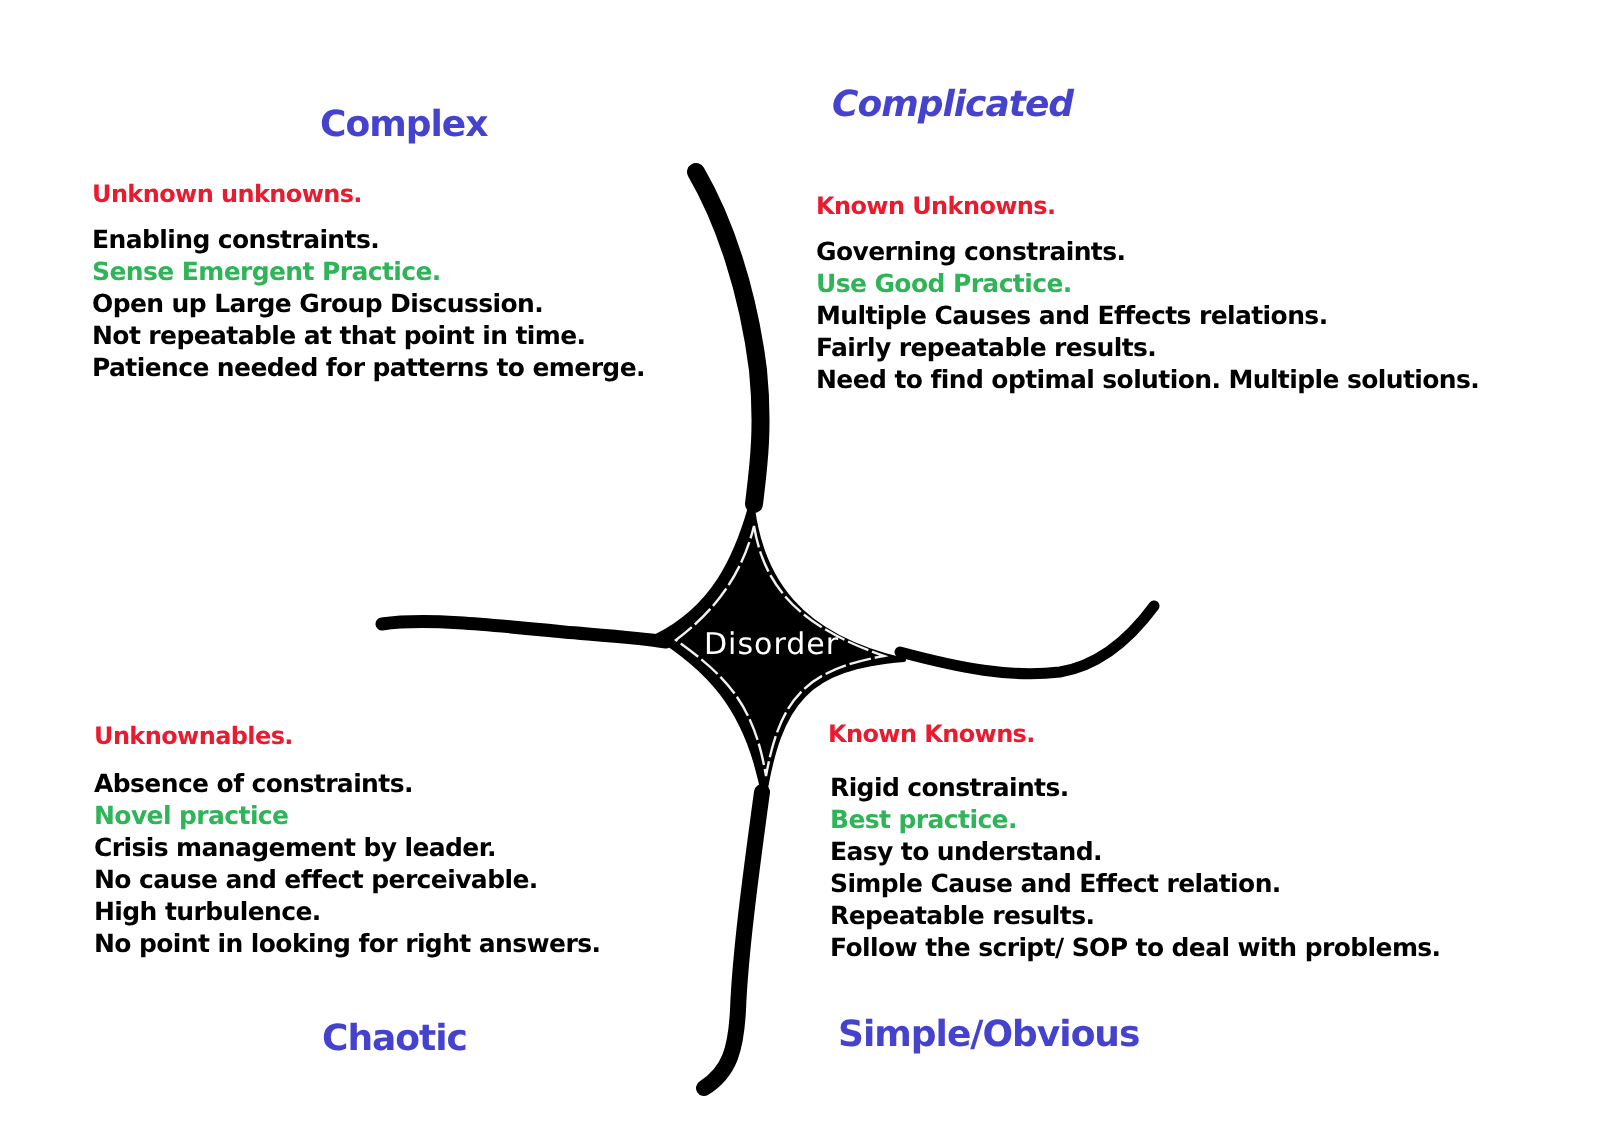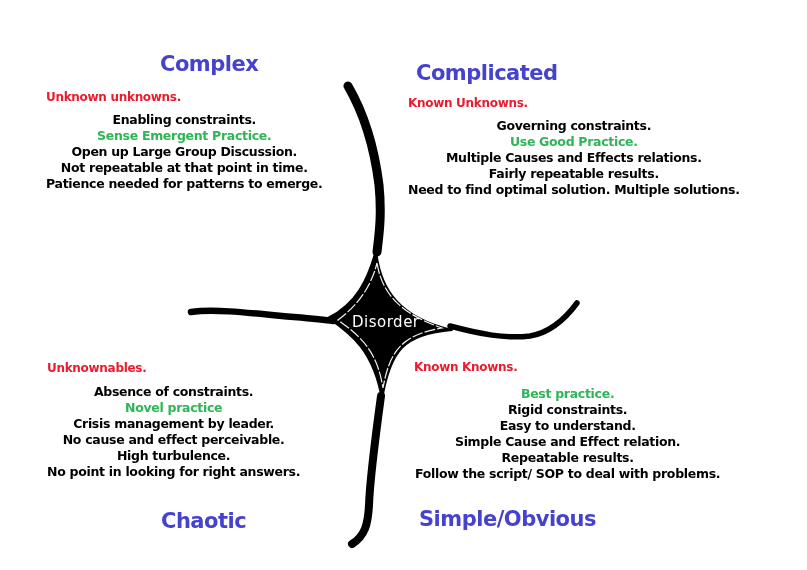--- a/index.html
+++ b/index.html
@@ -6,38 +6,38 @@
   .canvas {
     position:relative; width:807px; height:570px; background:#ffffff;
     font-family:"DejaVu Sans", sans-serif; overflow:hidden;
   }
   svg.axes { position:absolute; left:0; top:0; }
   .axis { stroke:var(--black,#000); fill:none; stroke-linecap:round; stroke-linejoin:round; }
   .star { fill:var(--black,#000); stroke:var(--black,#000); stroke-width:2; stroke-linejoin:round; }
   .star-inner { fill:none; stroke:var(--white,#fff); stroke-width:1.2; stroke-dasharray:11 2; opacity:.95; }
 
   .q-title {
-    position:absolute; font-weight:bold; font-size:21px; letter-spacing:-0.5px;
+    position:absolute; font-weight:bold; font-size:18px; letter-spacing:-0.5px;
     color:var(--blue,#4543ce); white-space:nowrap;
   }
   .q-header {
     position:absolute; font-weight:bold; font-size:12px; letter-spacing:-0.3px;
     color:var(--red,#ea1b2e); white-space:nowrap;
   }
   .q-lines {
     position:absolute; font-weight:bold; font-size:12.5px; letter-spacing:-0.3px;
-    line-height:16px; color:var(--black,#000); white-space:nowrap;text-align:center;
+    line-height:16px; color:var(--black,#000); white-space:nowrap;
   }
   .q-line[data-variant="practice"] { color:var(--green,#2fb457); }
 
   [data-name="quadrant-title-complex"]      { left:160px; top:52px; }
   [data-name="quadrant-header-complex"]     { left:46px;  top:90px; }
   [data-name="quadrant-lines-complex"]      { left:46px;  top:112px; }
 
-  [data-name="quadrant-title-complicated"]  { left:416px; top:61px; }
+  [data-name="quadrant-title-complicated"]  { left:416px; top:42px;font-style:italic; }
   [data-name="quadrant-header-complicated"] { left:408px; top:96px; }
   [data-name="quadrant-lines-complicated"]  { left:408px; top:118px; }
 
   [data-name="quadrant-header-chaotic"]     { left:47px;  top:361px; }
   [data-name="quadrant-lines-chaotic"]      { left:47px;  top:384px; }
   [data-name="quadrant-title-chaotic"]      { left:161px; top:509px; }
 
   [data-name="quadrant-header-simple"]      { left:414px; top:360px; }
   [data-name="quadrant-lines-simple"]       { left:415px; top:386px; }
   [data-name="quadrant-title-simple"]       { left:419px; top:507px; }
@@ -97,22 +97,22 @@
     <div class="q-line" data-name="quadrant-line" data-variant="practice">Novel practice</div>
     <div class="q-line" data-name="quadrant-line" data-variant="normal">Crisis management by leader.</div>
     <div class="q-line" data-name="quadrant-line" data-variant="normal">No cause and effect perceivable.</div>
     <div class="q-line" data-name="quadrant-line" data-variant="normal">High turbulence.</div>
     <div class="q-line" data-name="quadrant-line" data-variant="normal">No point in looking for right answers.</div>
   </div>
   <div class="q-title" data-name="quadrant-title-chaotic">Chaotic</div>
 
   <div class="q-header" data-name="quadrant-header-simple">Known Knowns.</div>
   <div class="q-lines" data-name="quadrant-lines-simple">
+    <div class="q-line" data-name="quadrant-line" data-variant="normal">Rigid constraints.</div>
     <div class="q-line" data-name="quadrant-line" data-variant="practice">Best practice.</div>
-    <div class="q-line" data-name="quadrant-line" data-variant="normal">Rigid constraints.</div>
     <div class="q-line" data-name="quadrant-line" data-variant="normal">Easy to understand.</div>
     <div class="q-line" data-name="quadrant-line" data-variant="normal">Simple Cause and Effect relation.</div>
     <div class="q-line" data-name="quadrant-line" data-variant="normal">Repeatable results.</div>
     <div class="q-line" data-name="quadrant-line" data-variant="normal">Follow the script/ SOP to deal with problems.</div>
   </div>
   <div class="q-title" data-name="quadrant-title-simple">Simple/Obvious</div>
 
 </div>
 
 </body></html>

